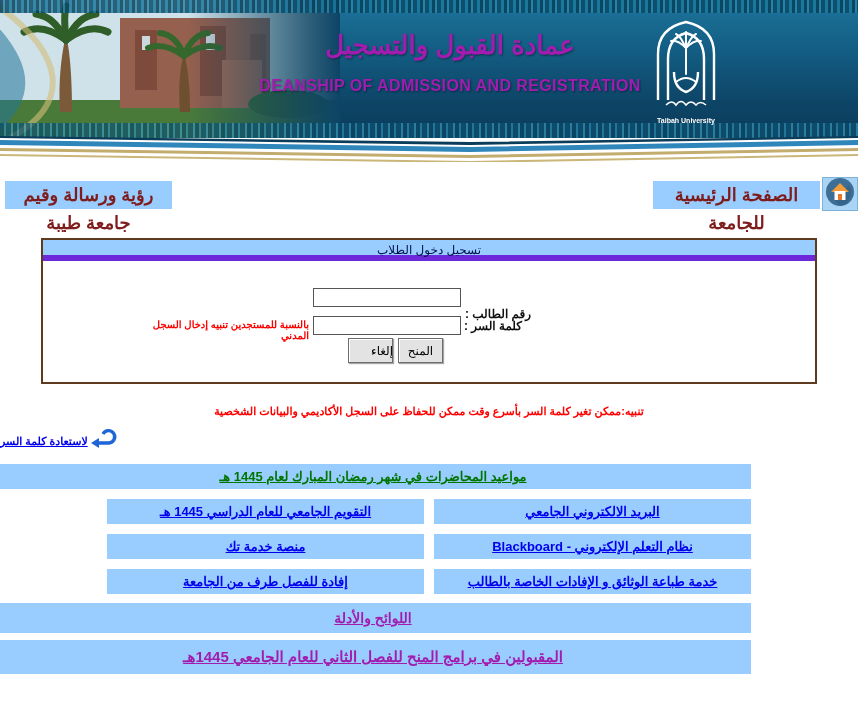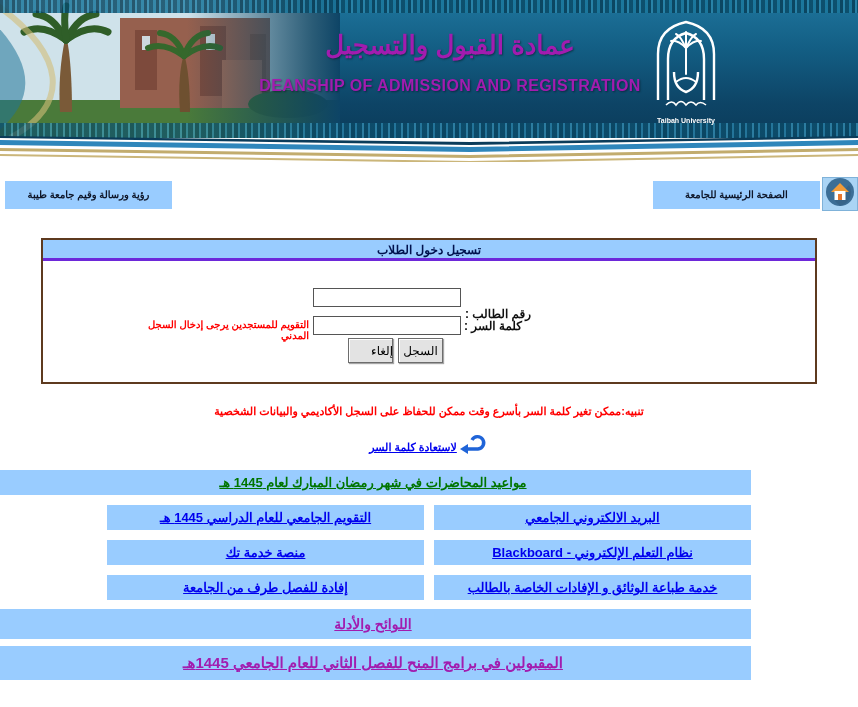--- a/index.html
+++ b/index.html
@@ -32,39 +32,39 @@
   .banner-titles { position:absolute; left:250px; top:30px; width:400px; text-align:center; color:#a21caf; }
   .title-ar { font-size:26px; font-weight:bold; margin-bottom:16px; text-shadow:1px 1px 2px rgba(0,0,0,.4); }
   .title-en { font-size:16px; font-weight:bold; letter-spacing:.4px; text-shadow:1px 1px 2px rgba(0,0,0,.4); }
   .logo-box { position:absolute; right:116px; top:12px; width:112px; height:118px; text-align:center; }
   .logo-caption { color:#fff; font-size:7px; font-weight:bold; margin-top:1px; }
   .waves { position:absolute; left:0; top:136px; width:858px; height:26px; }
 
   
   .nav-row { position:relative; height:40px; margin-top:14px; }
   .nav-btn {
-    position:absolute; background:#99CCFF; color:#0f172a; font-weight:bold;
-    font-size:10px; text-align:center; line-height:28px; height:28px;
+    position:absolute; background:#99CCFF; color:#7f1d1d; font-weight:bold;
+    font-size:18px; text-align:center; line-height:28px; height:28px;
     text-decoration:none; display:block;
   }
   .nav-left { left:5px; top:7px; width:167px; }
   .nav-right { right:38px; top:7px; width:167px; }
   .home-icon-box {
     position:absolute; right:0; top:3px; width:36px; height:34px;
     background:#aad4f5; border:1px solid #7fb2d9; display:flex; align-items:center; justify-content:center;
   }
 
   
   .login-form {
     position:relative; width:776px; margin:24px auto 0 auto;
     border:2px solid #5e3a1f; background:#fff; height:146px;
   }
   .login-title {
-    background:#99CCFF; border-bottom:3px solid #6d28d9; height:21px;
-    text-align:center; font-size:12px; font-weight:bold; color:#00124d; line-height:21px;
+    background:#99CCFF; border-bottom:6px solid #6d28d9; height:21px;
+    text-align:center; font-size:12px; font-weight:normal; color:#00124d; line-height:21px;
   }
   .login-body { position:relative; height:120px; }
   .fld-label { position:absolute; font-size:12px; font-weight:bold; color:#111; direction:rtl; text-align:left; width:140px; }
   .lbl-1 { left:422px; top:46px; }
   .lbl-2 { left:421px; top:58px; }
   .fld-input {
     position:absolute; width:148px; height:19px; border:1px solid #555;
     font-size:12px; padding:0 3px; background:#fff;
   }
   .inp-1 { left:270px; top:27px; }
@@ -80,21 +80,21 @@
     box-shadow:inset 1px 1px 0 #fff, 1px 1px 1px rgba(0,0,0,.35); cursor:pointer;
   }
   .btn-cancel { left:305px;padding-left:22px; }
   .btn-login  { left:355px; }
 
   
   .alert-text {
     margin-top:21px; text-align:center; color:#FF0000;
     font-size:11px; font-weight:bold; direction:rtl;
   }
-  .recover-row { margin-top:16px; text-align:center; height:24px; }
+  .recover-row { margin-top:10px; height:24px; }
   .recover-inner { display:inline-flex; align-items:center; gap:2px; }
   .recover-link { color:#0000EE; font-size:11px; font-weight:bold; text-decoration:underline; direction:rtl; }
 
   .bars { width:644px; margin:12px auto 0 auto; direction:rtl; }
   .bar {
     background:#99CCFF; height:25px; display:flex; align-items:center; justify-content:center;
   }
   .bar-full { width:756px; }
   .bar-row { display:flex; gap:10px; margin-top:10px; }
   .bar-half { width:317px; }
@@ -199,23 +199,23 @@
   </a>
 </div>
 
 <div class="login-form">
   <div class="login-title">تسجيل دخول الطلاب</div>
   <div class="login-body">
     <label class="fld-label lbl-1">رقم الطالب :</label>
     <input class="fld-input inp-1" type="text" value="" style="">
     <label class="fld-label lbl-2">كلمة السر :</label>
     <input class="fld-input inp-2" type="text" value="" style="">
-    <div class="fld-note">التقويم للمستجدين يرجى إدخال السجل المدني</div>
+    <div class="fld-note">بالنسبة للمستجدين تنبيه إدخال السجل المدني</div>
     <button class="form-btn btn-cancel">إلغاء</button>
-    <button class="form-btn btn-login">السجل</button>
+    <button class="form-btn btn-login">المنح</button>
   </div>
 </div>
 
 <div class="alert-text">تنبيه:ممكن تغير كلمة السر بأسرع وقت ممكن للحفاظ على السجل الأكاديمي والبيانات الشخصية</div>
 
 <div class="recover-row">
   <span class="recover-inner">
     <a class="recover-link">لاستعادة كلمة السر</a>
     <span>
       <svg width="30" height="22" viewBox="0 0 30 22">

